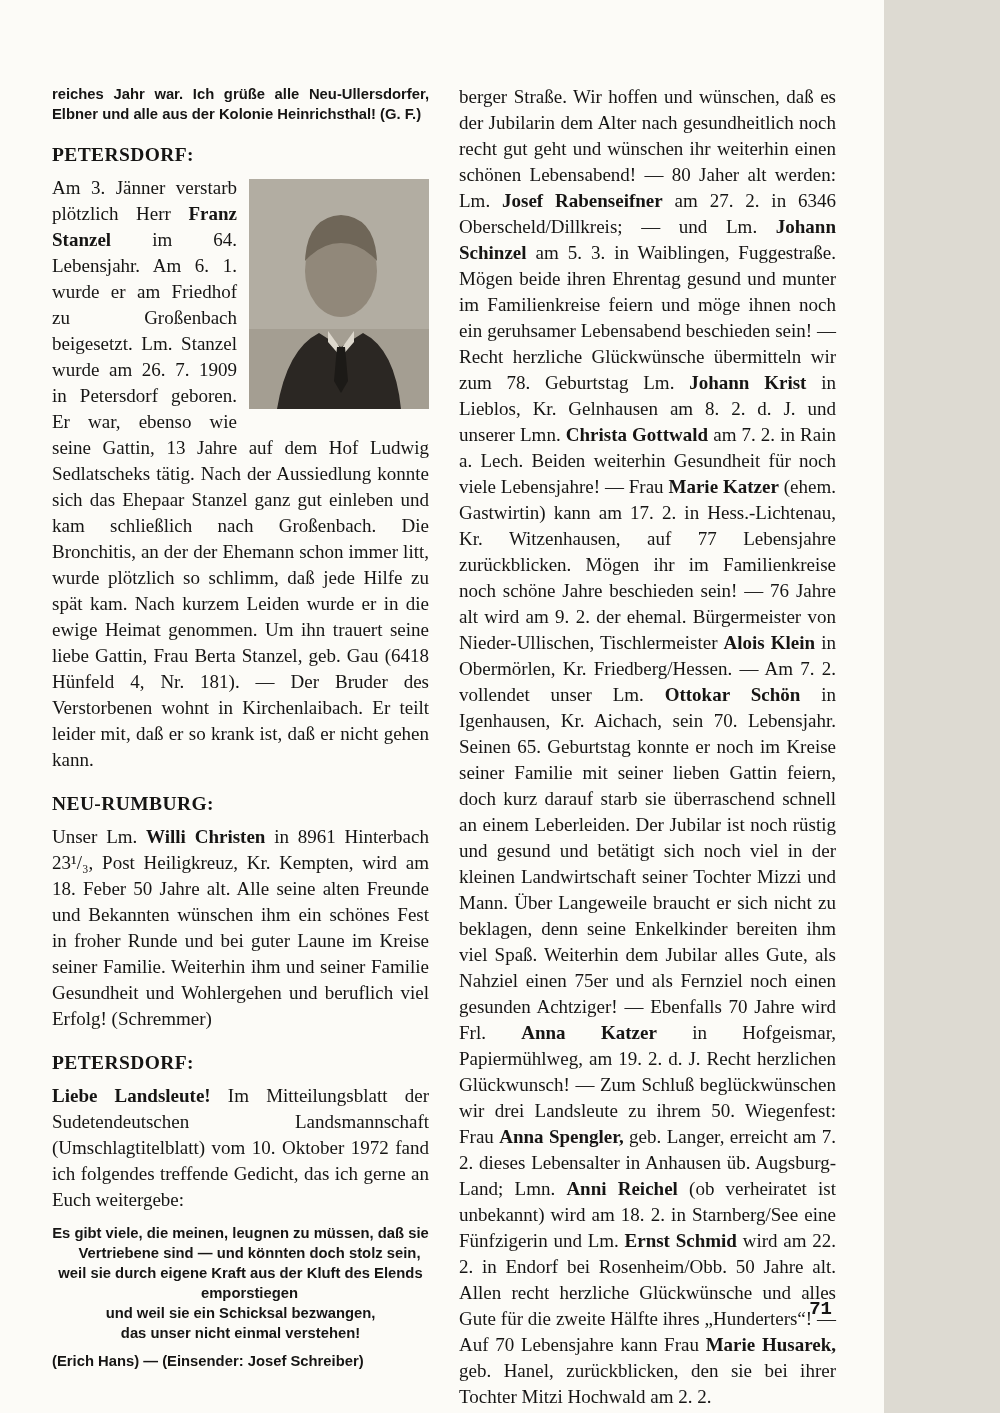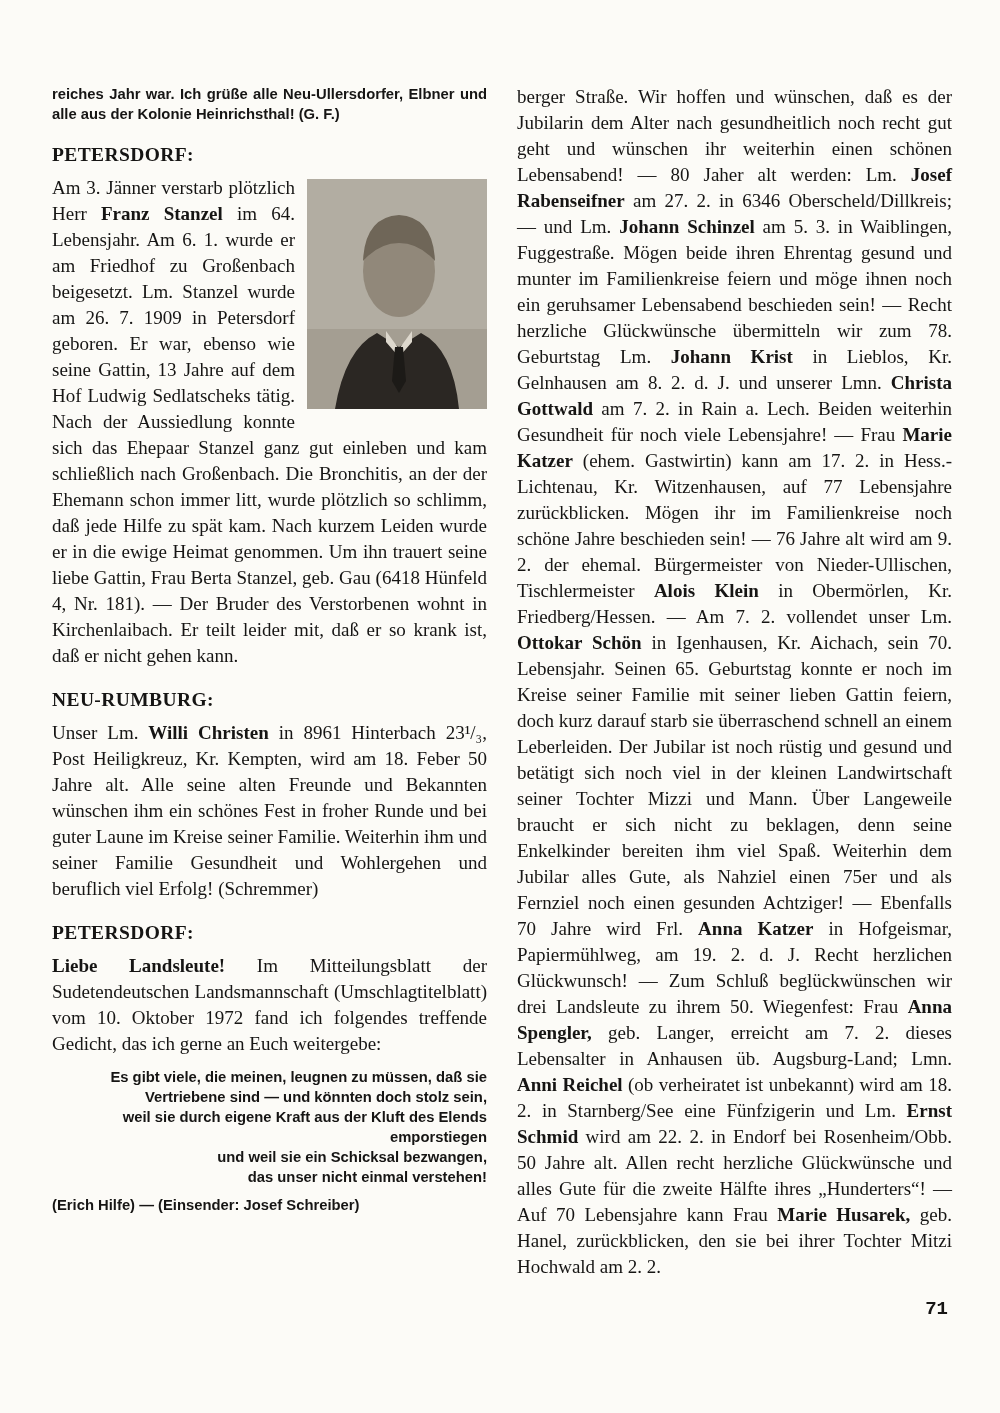--- a/index.html
+++ b/index.html
@@ -1,19 +1,19 @@
 <!DOCTYPE html>
 <html lang="de"><head>
 <meta charset="utf-8">
 <style>
   * { margin:0; padding:0; box-sizing:border-box; }
   html, body { background:#dddad2; }
   .page {
     position:relative;
-    width:1000px; height:1413px;
+    width:884px; height:1413px;
     background:#fcfbf7;
     color:#161514;
     font-family:"Liberation Serif", serif;
     padding:84px 48px 0 52px;
     display:flex;
     gap:30px;
     overflow:hidden;
   }
   .col { width:436px; }
   .body-par {
@@ -45,21 +45,21 @@
     width:180px;
     height:230px;
     margin:4px 0 8px 12px;
     display:block;
     background:#b3aea4;
     overflow:hidden;
   }
   .photo-wrap svg { display:block; }
   .poem {
     margin-top:10px;
-    text-align:right;
+    text-align:center;
   }
   .poem-line {
     padding-left:18px;
     text-indent:-18px;
   }
   .poem-credit {
     margin:8px 0 16px 0;
     text-align:left;
   }
   .page-number {
@@ -109,21 +109,21 @@
       <span><span class="b">Liebe Landsleute!</span><span> Im Mitteilungsblatt der Sudetendeutschen Landsmannschaft (Umschlagtitelblatt) vom 10. Oktober 1972 fand ich folgendes treffende Gedicht, das ich gerne an Euch weitergebe:</span></span>
     </p>
 
     <div class="small-bold poem">
         <div class="poem-line">Es gibt viele, die meinen, leugnen zu müssen, daß sie Vertriebene sind — und könnten doch stolz sein,</div>
         <div class="poem-line">weil sie durch eigene Kraft aus der Kluft des Elends emporstiegen</div>
         <div class="poem-line">und weil sie ein Schicksal bezwangen,</div>
         <div class="poem-line">das unser nicht einmal verstehen!</div>
       </div>
 
-    <p class="small-bold poem-credit">(Erich Hilfe) — (Einsender: Josef Schreiber)</p>
+    <p class="small-bold poem-credit">(Erich Hans) — (Einsender: Josef Schreiber)</p>
 
 
   </div>
 
   <div class="col">
     <p class="body-par">
       <span><span>berger Straße. Wir hoffen und wünschen, daß es der Jubilarin dem Alter nach gesundheitlich noch recht gut geht und wünschen ihr weiterhin einen schönen Lebensabend! — 80 Jaher alt werden: Lm. </span><span class="b">Josef Rabenseifner</span><span> am 27. 2. in 6346 Oberscheld/Dillkreis; — und Lm. </span><span class="b">Johann Schinzel</span><span> am 5. 3. in Waiblingen, Fuggestraße. Mögen beide ihren Ehrentag gesund und munter im Familienkreise feiern und möge ihnen noch ein geruhsamer Lebensabend beschieden sein! — Recht herzliche Glückwünsche übermitteln wir zum 78. Geburtstag Lm. </span><span class="b">Johann Krist</span><span> in Lieblos, Kr. Gelnhausen am 8. 2. d. J. und unserer Lmn. </span><span class="b">Christa Gottwald</span><span> am 7. 2. in Rain a. Lech. Beiden weiterhin Gesundheit für noch viele Lebensjahre! — Frau </span><span class="b">Marie Katzer</span><span> (ehem. Gastwirtin) kann am 17. 2. in Hess.-Lichtenau, Kr. Witzenhausen, auf 77 Lebensjahre zurückblicken. Mögen ihr im Familienkreise noch schöne Jahre beschieden sein! — 76 Jahre alt wird am 9. 2. der ehemal. Bürgermeister von Nieder-Ullischen, Tischlermeister </span><span class="b">Alois Klein</span><span> in Obermörlen, Kr. Friedberg/Hessen. — Am 7. 2. vollendet unser Lm. </span><span class="b">Ottokar Schön</span><span> in Igenhausen, Kr. Aichach, sein 70. Lebensjahr. Seinen 65. Geburtstag konnte er noch im Kreise seiner Familie mit seiner lieben Gattin feiern, doch kurz darauf starb sie überraschend schnell an einem Leberleiden. Der Jubilar ist noch rüstig und gesund und betätigt sich noch viel in der kleinen Landwirtschaft seiner Tochter Mizzi und Mann. Über Langeweile braucht er sich nicht zu beklagen, denn seine Enkelkinder bereiten ihm viel Spaß. Weiterhin dem Jubilar alles Gute, als Nahziel einen 75er und als Fernziel noch einen gesunden Achtziger! — Ebenfalls 70 Jahre wird Frl. </span><span class="b">Anna Katzer</span><span> in Hofgeismar, Papiermühlweg, am 19. 2. d. J. Recht herzlichen Glückwunsch! — Zum Schluß beglückwünschen wir drei Landsleute zu ihrem 50. Wiegenfest: Frau </span><span class="b">Anna Spengler,</span><span> geb. Langer, erreicht am 7. 2. dieses Lebensalter in Anhausen üb. Augsburg-Land; Lmn. </span><span class="b">Anni Reichel</span><span> (ob verheiratet ist unbekannt) wird am 18. 2. in Starnberg/See eine Fünfzigerin und Lm. </span><span class="b">Ernst Schmid</span><span> wird am 22. 2. in Endorf bei Rosenheim/Obb. 50 Jahre alt. Allen recht herzliche Glückwünsche und alles Gute für die zweite Hälfte ihres „Hunderters“! — Auf 70 Lebensjahre kann Frau </span><span class="b">Marie Husarek,</span><span> geb. Hanel, zurückblicken, den sie bei ihrer Tochter Mitzi Hochwald am 2. 2.</span></span>
     </p>
   </div>
 

